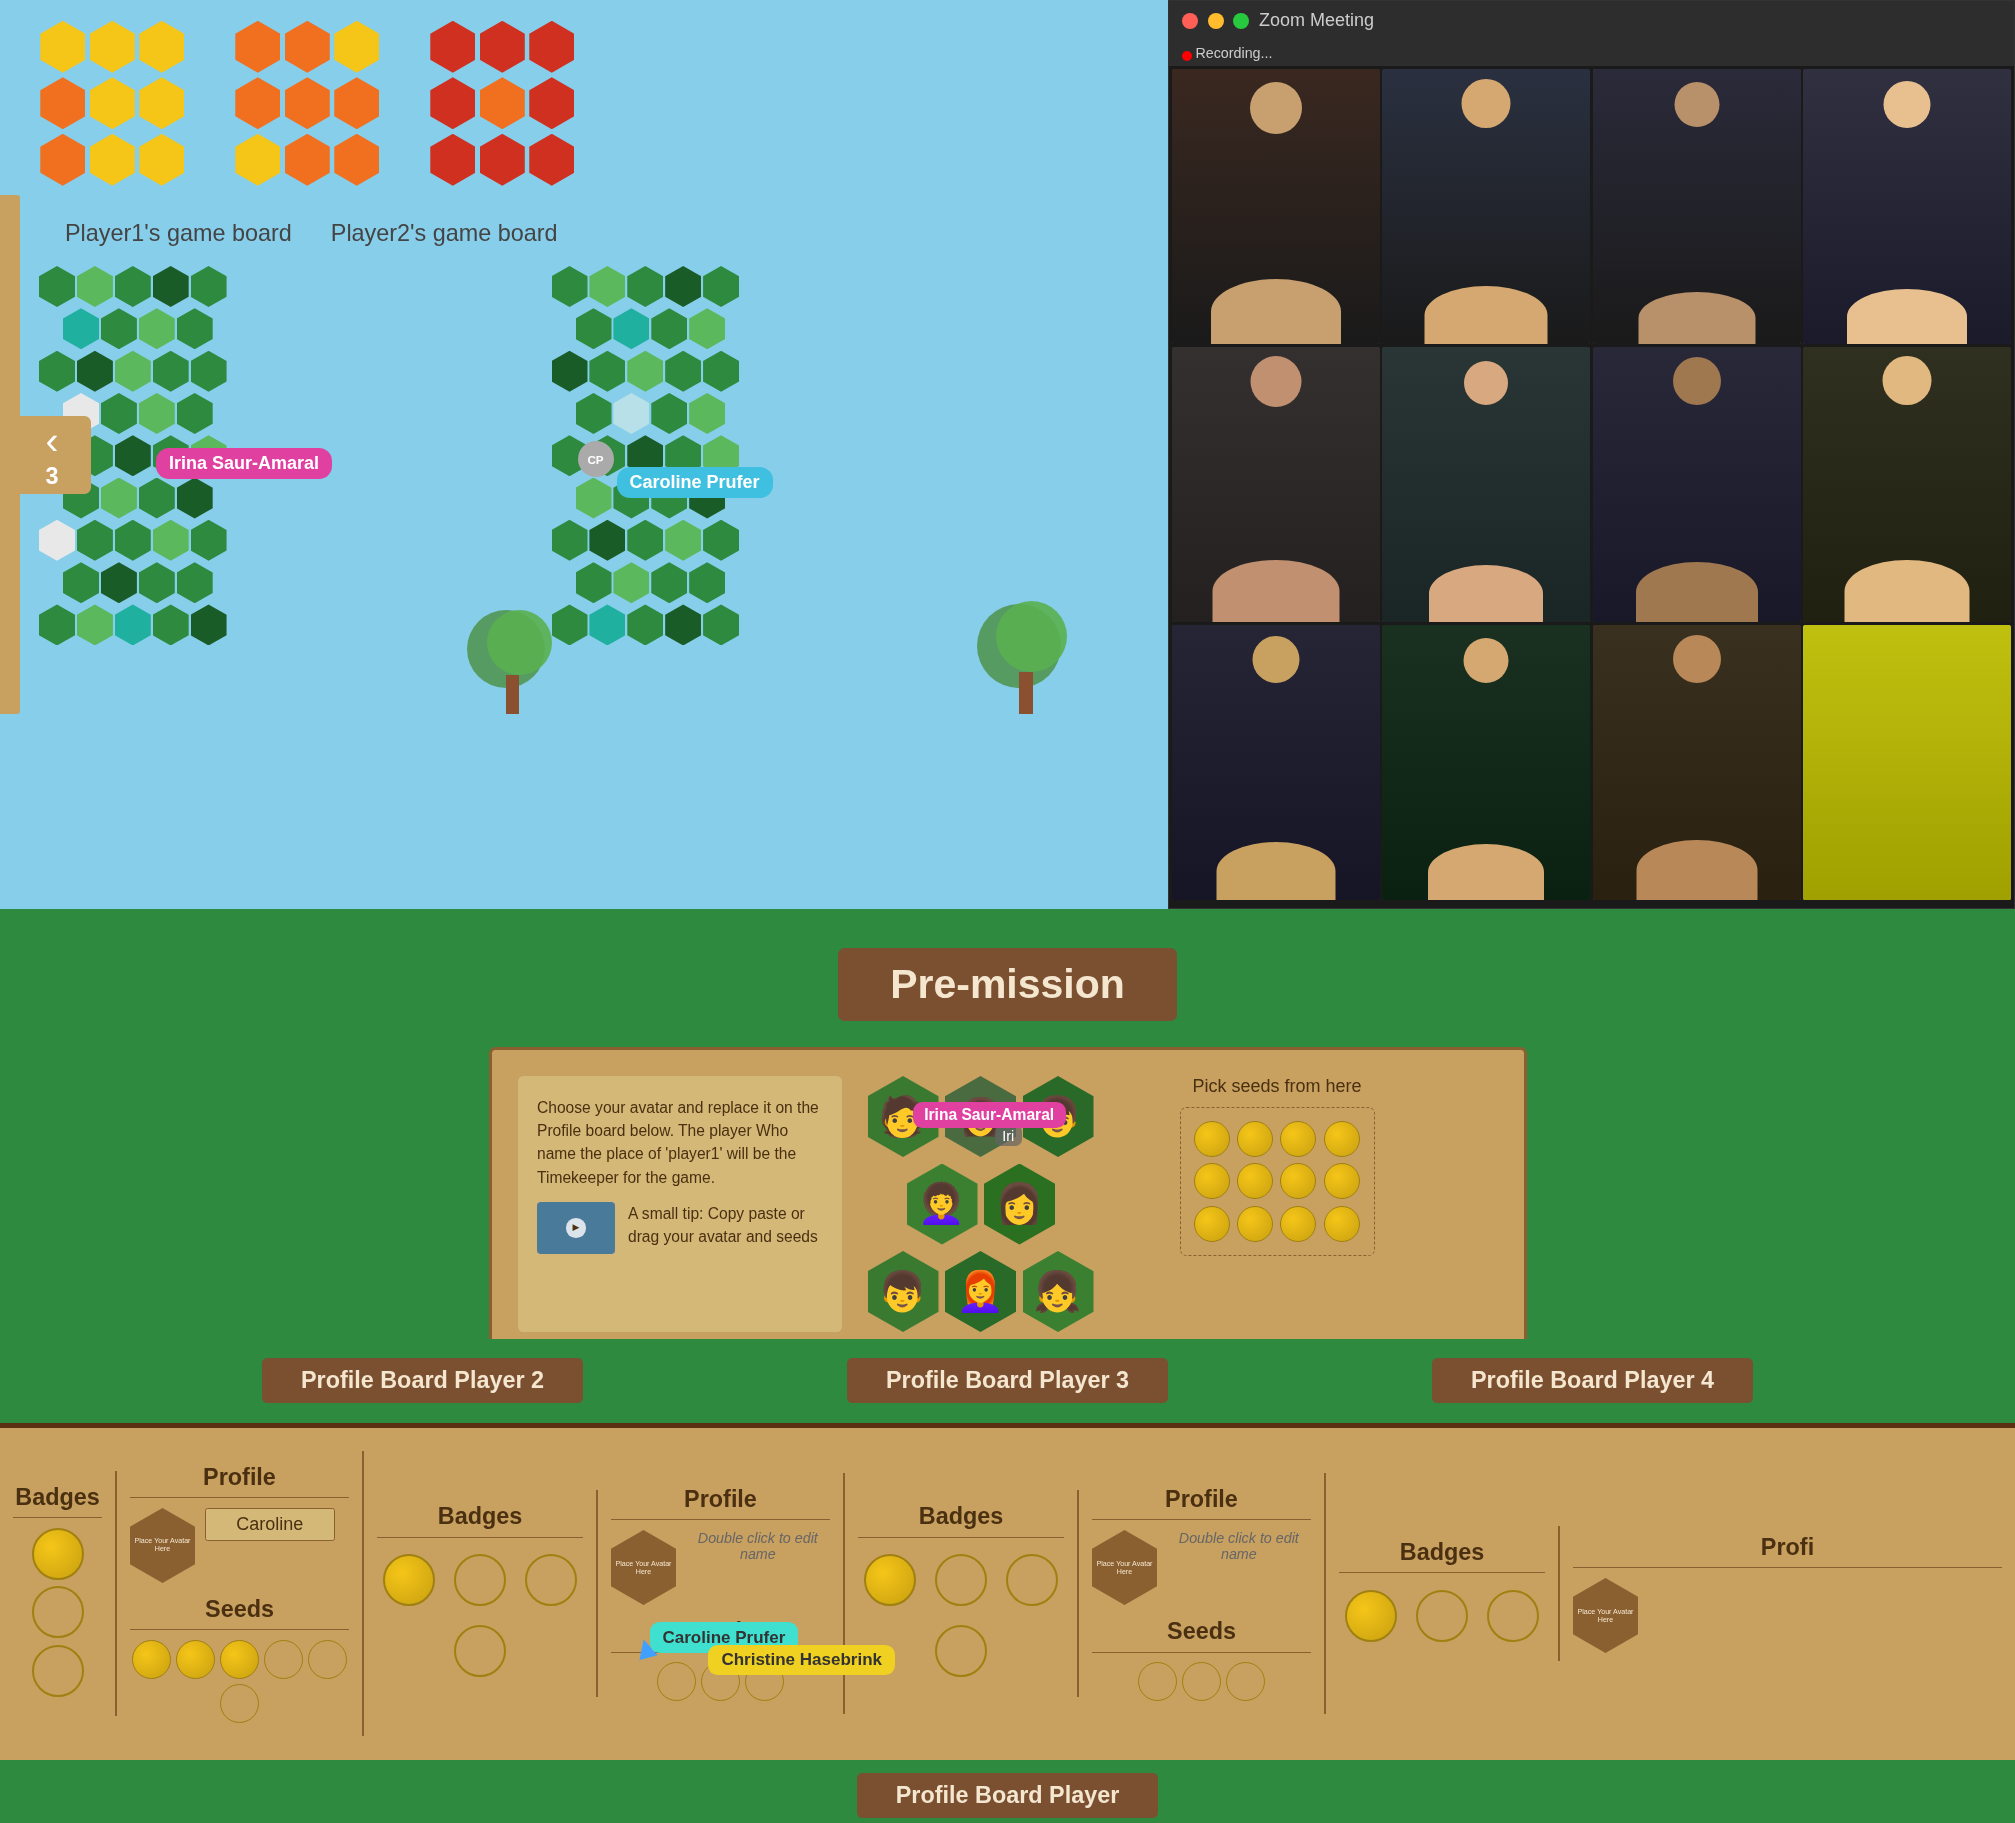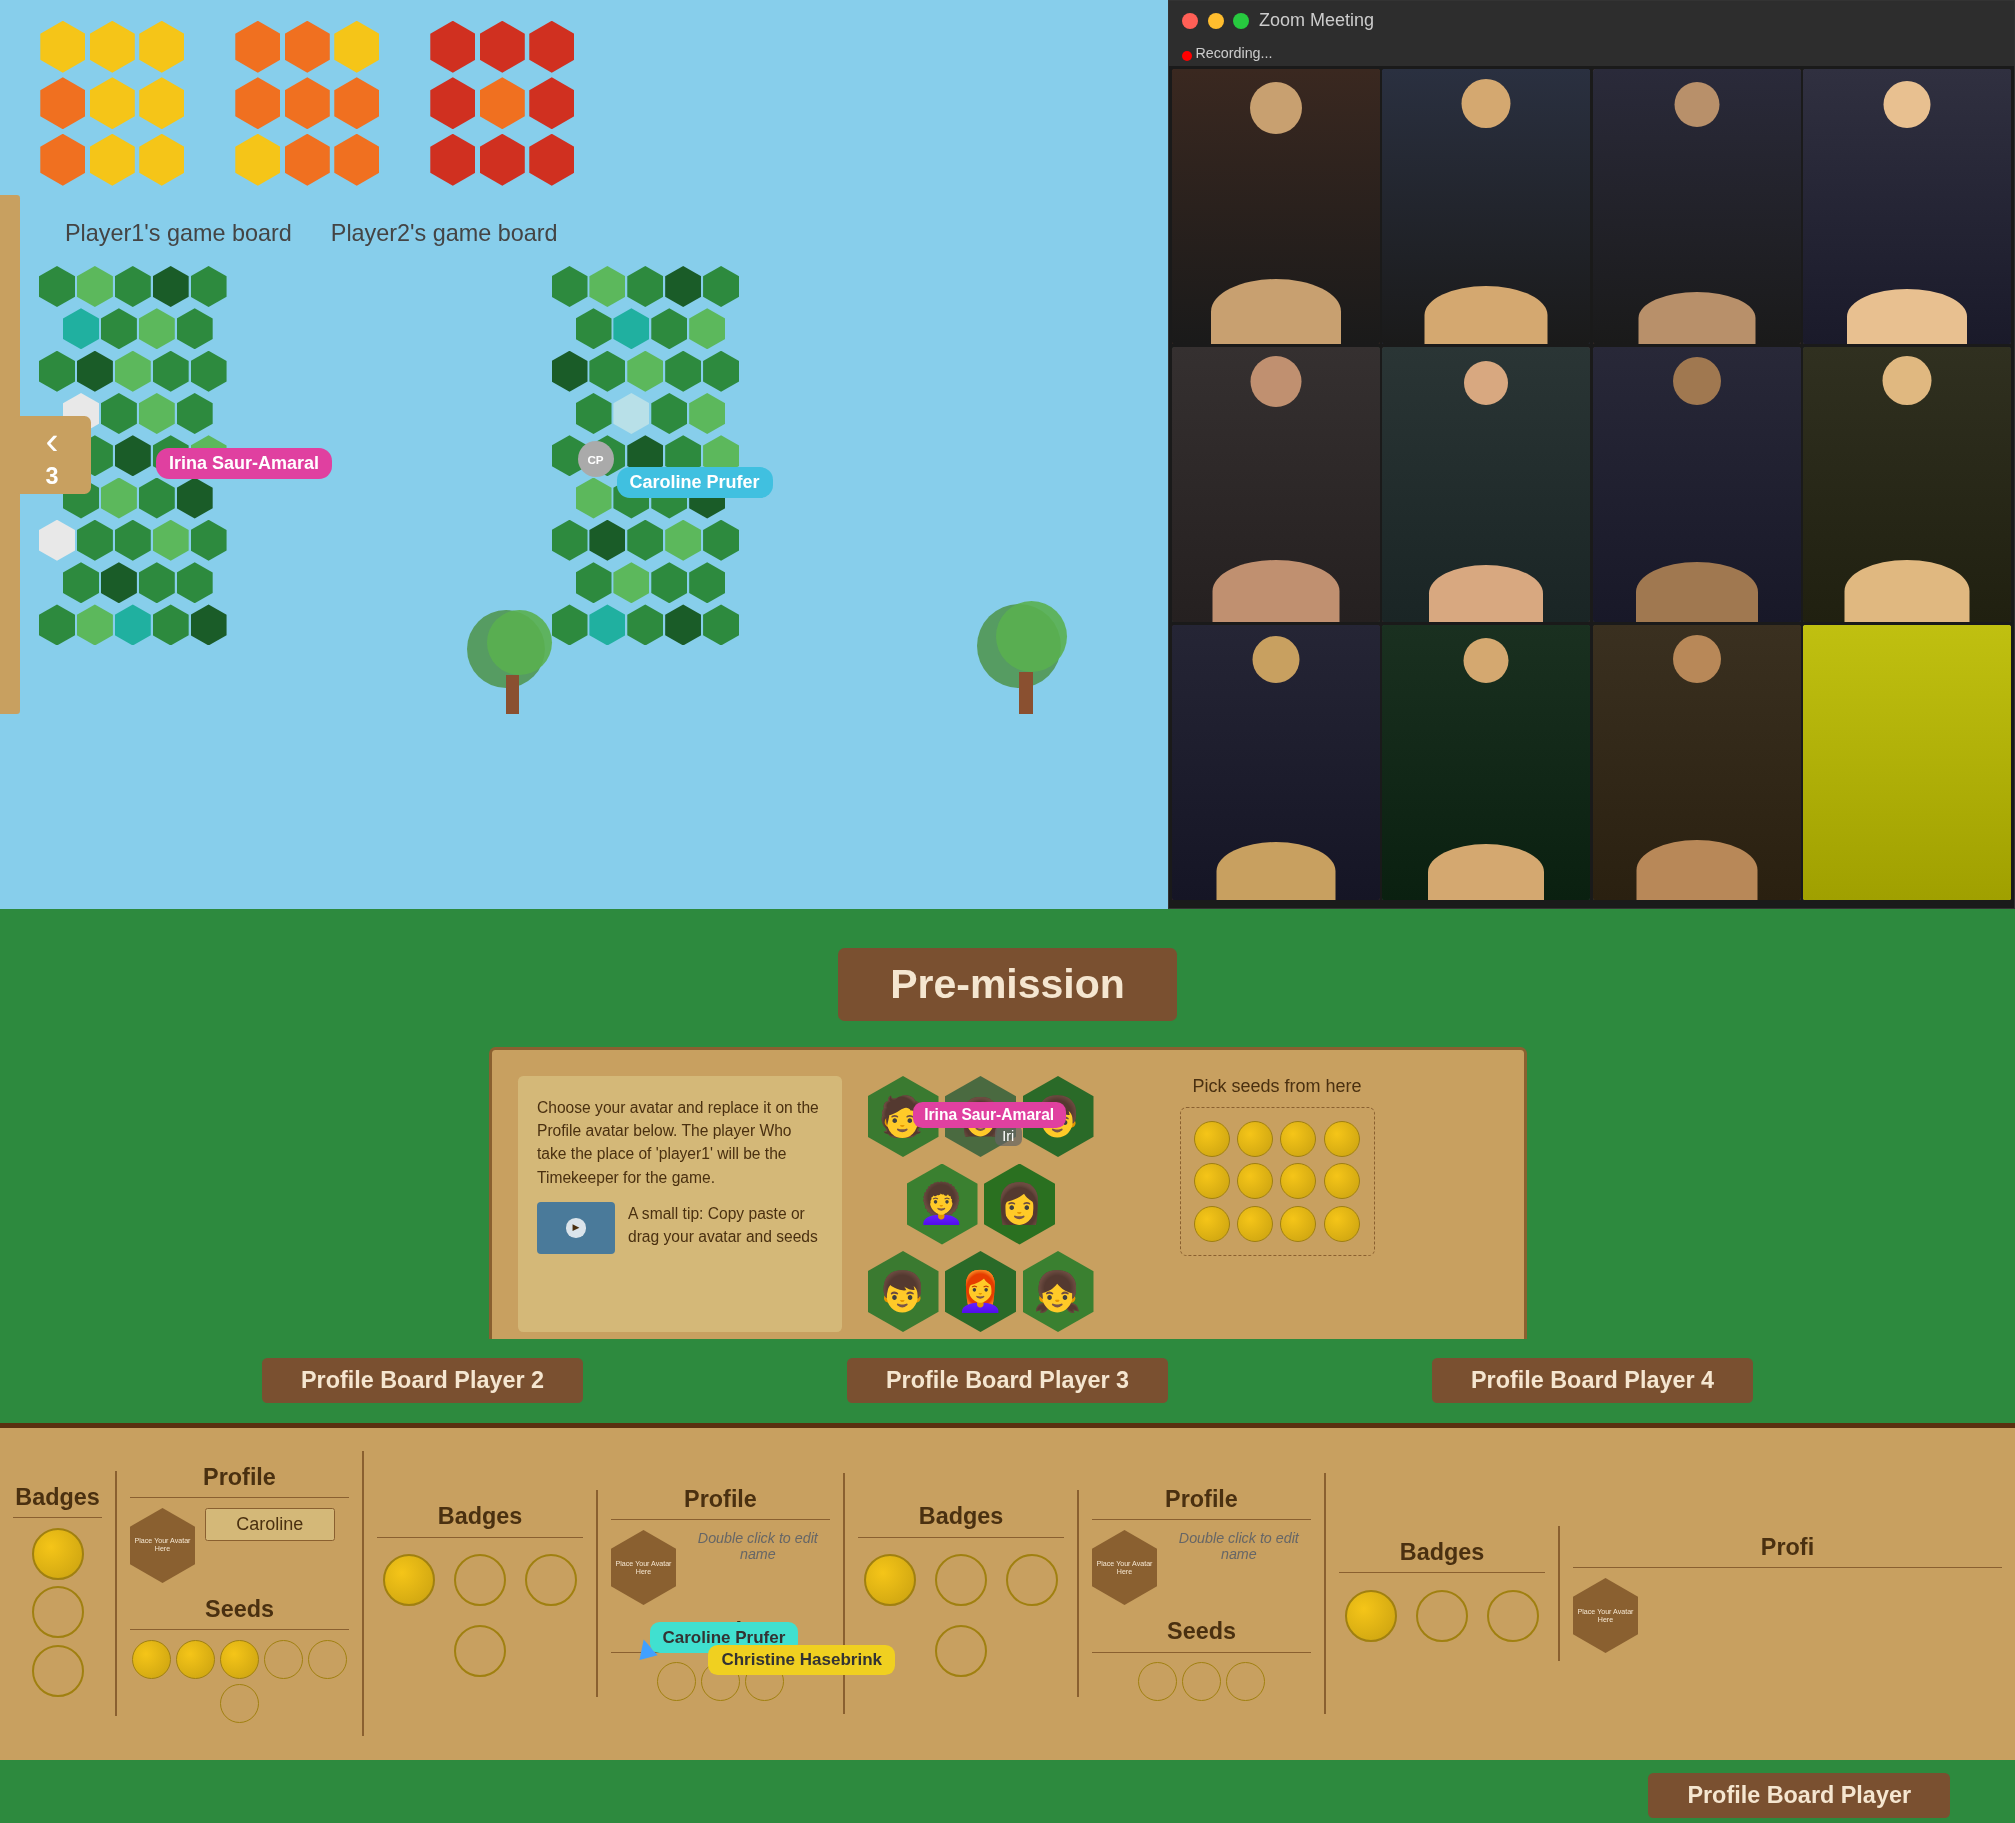--- a/index.html
+++ b/index.html
@@ -771,21 +771,21 @@
   </div>
 
   <div class="middle-section">
 
     <div class="pre-mission-banner">Pre-mission</div>
 
     <div class="mission-board">
       <div class="mission-board-inner">
 
         <div class="mission-text-area">
-          <p>Choose your avatar and replace it on the Profile avatar below. The player Who take the place of 'player1' will be the Timekeeper for the game.</p>
+          <p>Choose your avatar and replace it on the Profile board below. The player Who name the place of 'player1' will be the Timekeeper for the game.</p>
           <div class="video-tip-box">
             <div class="video-thumb">
               <div class="play-btn">▶</div>
             </div>
             <p>A small tip: Copy paste or drag your avatar and seeds</p>
           </div>
         </div>
 
         <div class="avatars-area" style="position:relative;">
 
@@ -946,19 +946,19 @@
       </div>
 
       <div style="flex:1; background:#c8a060; padding:13px; overflow:hidden;">
         <div class="board-section-header">Profi</div>
         <div class="profile-avatar-hex">
           <span style="font-size:7.1px; color:#f5e6d0; text-align:center; padding:3.2px;">Place Your Avatar Here</span>
         </div>
       </div>
     </div>
 
-    <div style="display:flex; justify-content:flex-end; padding:13px 65px 6.5px; width:100%;border-radius:10px;">
+    <div style="display:flex; justify-content:center; padding:13px 65px 6.5px; width:100%;border-radius:10px;">
       <div class="board-label-tag">Profile Board Player</div>
     </div>
   </div>
 
 </div>
 
 
 </body></html>

